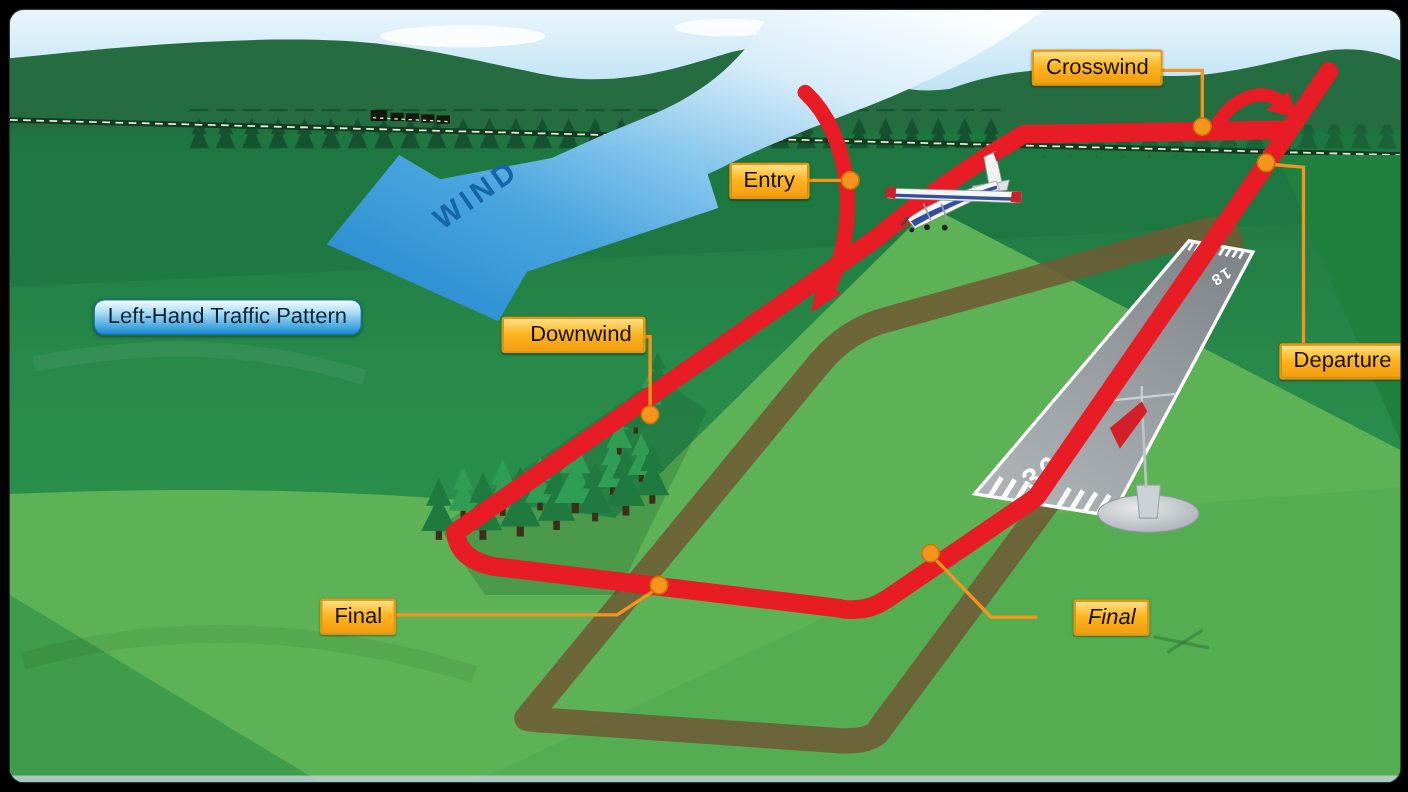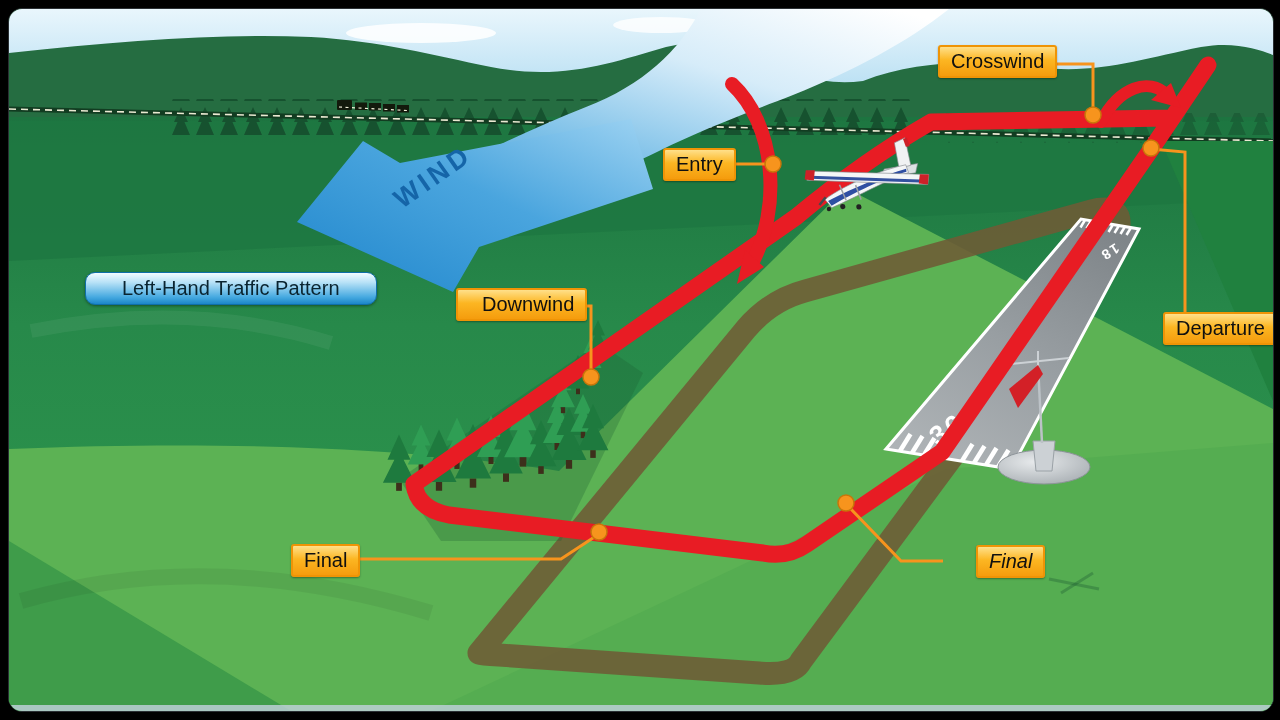--- a/index.html
+++ b/index.html
@@ -5,21 +5,21 @@
   html,body{margin:0;padding:0;background:#000;width:1280px;height:720px;overflow:hidden;}
   #frame{position:absolute;left:8px;top:8px;width:1264px;height:702px;border-radius:14px;overflow:hidden;
          border:1px solid #2a2f33;background:#2d974c;}
   #scene{position:absolute;left:0;top:0;}
   .leg-label{position:absolute;background:linear-gradient(180deg,#ffe08a 0%,#fcb622 45%,#f59c0d 100%);
     border:2px solid #ef9406;border-radius:3px;padding:3px 11px;
     font:20px "Liberation Sans",sans-serif;color:#101010;white-space:nowrap;
     box-shadow:0 1px 2px rgba(0,0,0,.35);margin-left:32px;}
   .title-badge{position:absolute;left:76px;top:263px;
     background:linear-gradient(180deg,#f2fbff 0%,#b8e2f7 30%,#45a9e0 78%,#1b86c9 100%);
-    border:1px solid #0f6ea8;border-radius:10px;padding:4px 36px;
+    border:1px solid #0f6ea8;border-radius:10px;padding:4px 12px;
     font:20px "Liberation Sans",sans-serif;color:#0a2430;white-space:nowrap;
     box-shadow:0 1px 3px rgba(0,0,0,.4);}
   .bottom-edge{position:absolute;left:0;bottom:0;width:100%;height:6px;background:#bccfd6;opacity:.85;}
   svg text{font-family:"Liberation Sans",sans-serif;}
 </style>
 </head>
 <body>
 
 <div id="frame">
 <svg id="scene" width="1264" height="702" viewBox="8 8 1264 702" xmlns="http://www.w3.org/2000/svg">

